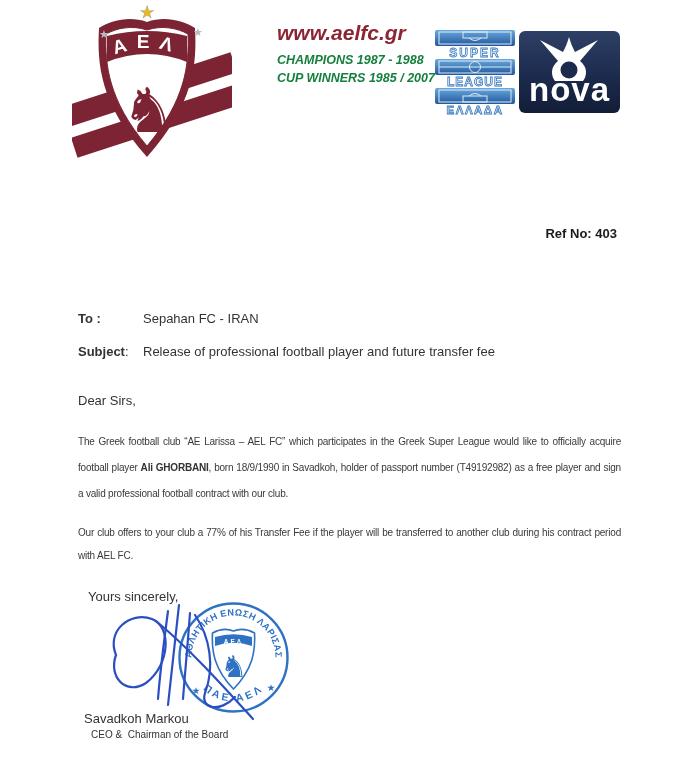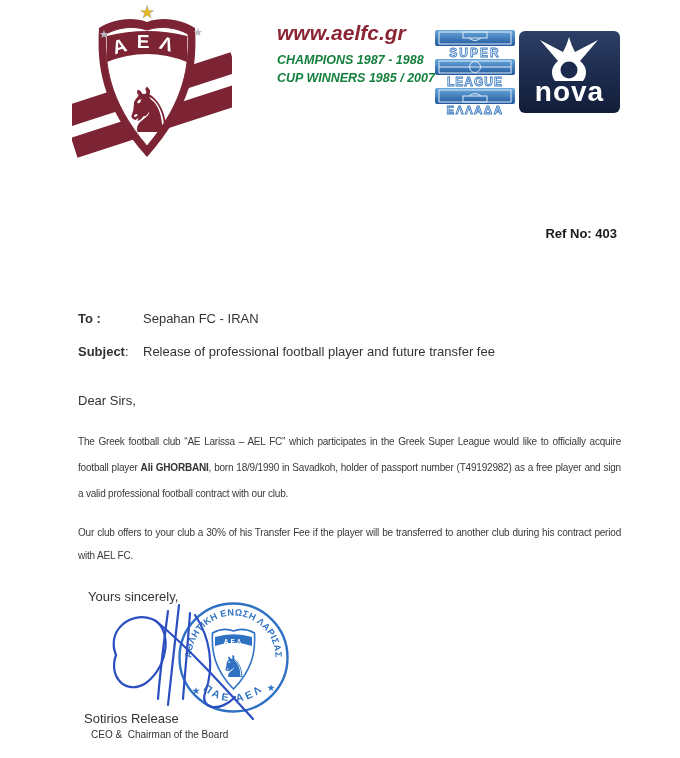--- a/index.html
+++ b/index.html
@@ -13,21 +13,21 @@
   .website{font-size:21px;font-weight:bold;font-style:italic;color:#8b2433;line-height:26px;}
   .honor{font-size:12.5px;font-weight:bold;font-style:italic;color:#15803d;line-height:18px;}
   .honor.first{margin-top:5px;}
   .slg{position:absolute;left:433px;top:30px;width:84px;height:86px;}
   .nova{
     position:absolute;left:519px;top:31px;width:101px;height:82px;border-radius:6px;
     background:linear-gradient(180deg,#2e3f66 0%,#1c2b4d 55%,#121d37 100%);
     display:flex;flex-direction:column;align-items:center;justify-content:flex-end;
   }
   .nova svg{position:absolute;top:6px;left:0;width:101px;height:44px;}
-  .nova-word{color:#ffffff;font-size:28px;font-weight:bold;letter-spacing:1px;line-height:1;margin-bottom:7px;margin-top:18px;}
+  .nova-word{color:#ffffff;font-size:33px;font-weight:bold;letter-spacing:1px;line-height:1;margin-bottom:7px;margin-top:18px;}
   
   .refno{position:absolute;right:63px;top:226px;font-size:13px;font-weight:bold;color:#1a1a1a;}
   .meta-row{position:absolute;left:78px;font-size:13px;color:#333;}
   .meta-row .lbl{display:inline-block;width:65px;font-weight:bold;}
   .meta-row .lbl .colon{font-weight:normal;}
   .row-to{top:311px;}
   .row-subject{top:344px;}
   .salutation{position:absolute;left:78px;top:393px;font-size:13px;}
   .para{position:absolute;left:78px;width:543px;font-size:10px;letter-spacing:-0.2px;
         text-align:justify;color:#3a3a3a;margin:0;}
@@ -120,21 +120,21 @@
     <span class="lbl"><span>Subject</span><span class="colon">:</span></span><span>Release of professional football player and future transfer fee</span>
   </div>
   <div class="meta-row row-to">
     <span class="lbl">To :</span><span>Sepahan FC - IRAN</span>
   </div>
 
   <div class="salutation">Dear Sirs,</div>
 
   <p class="para para1"><span>The Greek football club “AE Larissa – AEL FC” which participates in the Greek Super League would like to officially acquire football player </span><b class="inline-bold">Ali GHORBANI</b><span>, born 18/9/1990 in Savadkoh, holder of passport number (T49192982) as a free player and sign a valid professional football contract with our club.</span></p>
 
-  <p class="para para2">Our club offers to your club a 30% of his Transfer Fee if the player will be transferred to another club during his contract period with AEL FC.</p>
+  <p class="para para2">Our club offers to your club a 77% of his Transfer Fee if the player will be transferred to another club during his contract period with AEL FC.</p>
 
   <div class="closing">Yours sincerely,</div>
 
   <svg class="stamp" viewBox="0 0 113 113">
     <circle cx="56.5" cy="56.5" r="54" fill="none" stroke="#2f72c4" stroke-width="2.4"></circle>
     <defs>
       <path id="stampTop" d="M 14.5,56.5 A 42,42 0 0 1 98.5,56.5"></path>
       <path id="stampBottom" d="M 12.5,56.5 A 44,44 0 0 0 100.5,56.5"></path>
     </defs>
     <text font-family="Liberation Sans, sans-serif" font-size="9.2" font-weight="bold" fill="#2f72c4" letter-spacing="0.4" text-anchor="middle">
@@ -157,16 +157,16 @@
     <g fill="none" stroke="#2b4fc0" stroke-width="2.2" stroke-linecap="round">
       <path d="M18,58 C8,34 32,14 54,22 C74,30 72,68 48,86 C28,99 10,80 18,58 Z"></path>
       <path d="M70,14 C66,44 62,76 60,102"></path>
       <path d="M81,8 C77,44 73,82 70,108"></path>
       <path d="M92,16 C90,44 87,76 85,102"></path>
       <path d="M97,18 C112,40 117,70 107,96 C102,112 122,116 137,100"></path>
       <path d="M58,24 C92,52 126,90 155,122"></path>
     </g>
   </svg>
 
-  <div class="sig-name">Sotirios Release</div>
+  <div class="sig-name">Savadkoh Markou</div>
   <div class="sig-title">CEO &amp;  Chairman of the Board</div>
 
 </div>
 
 </body></html>

